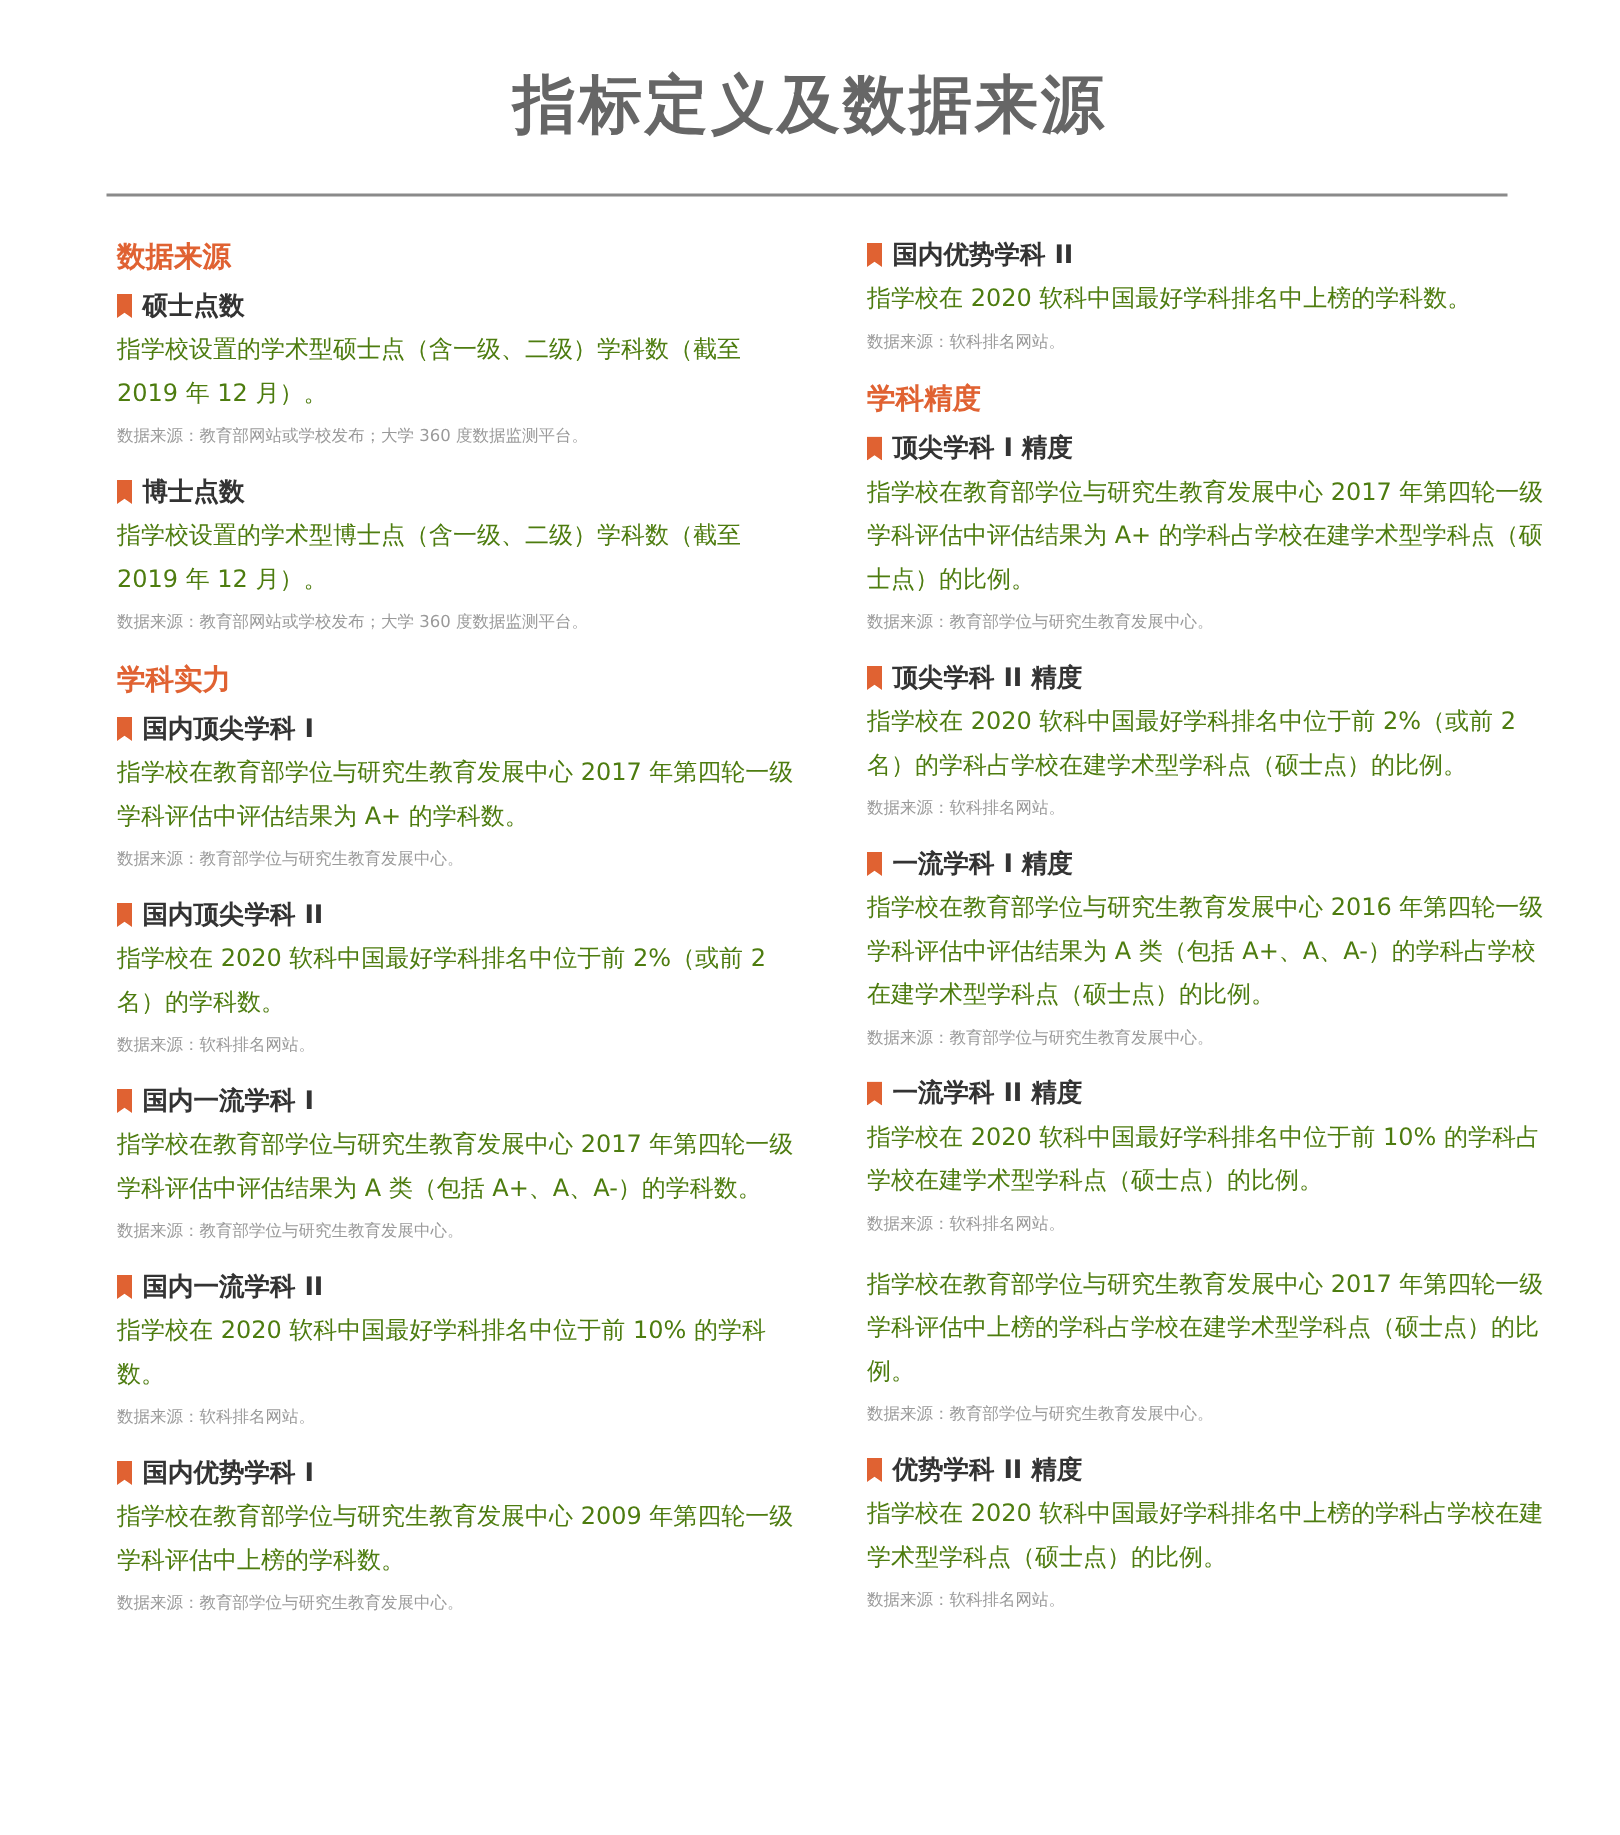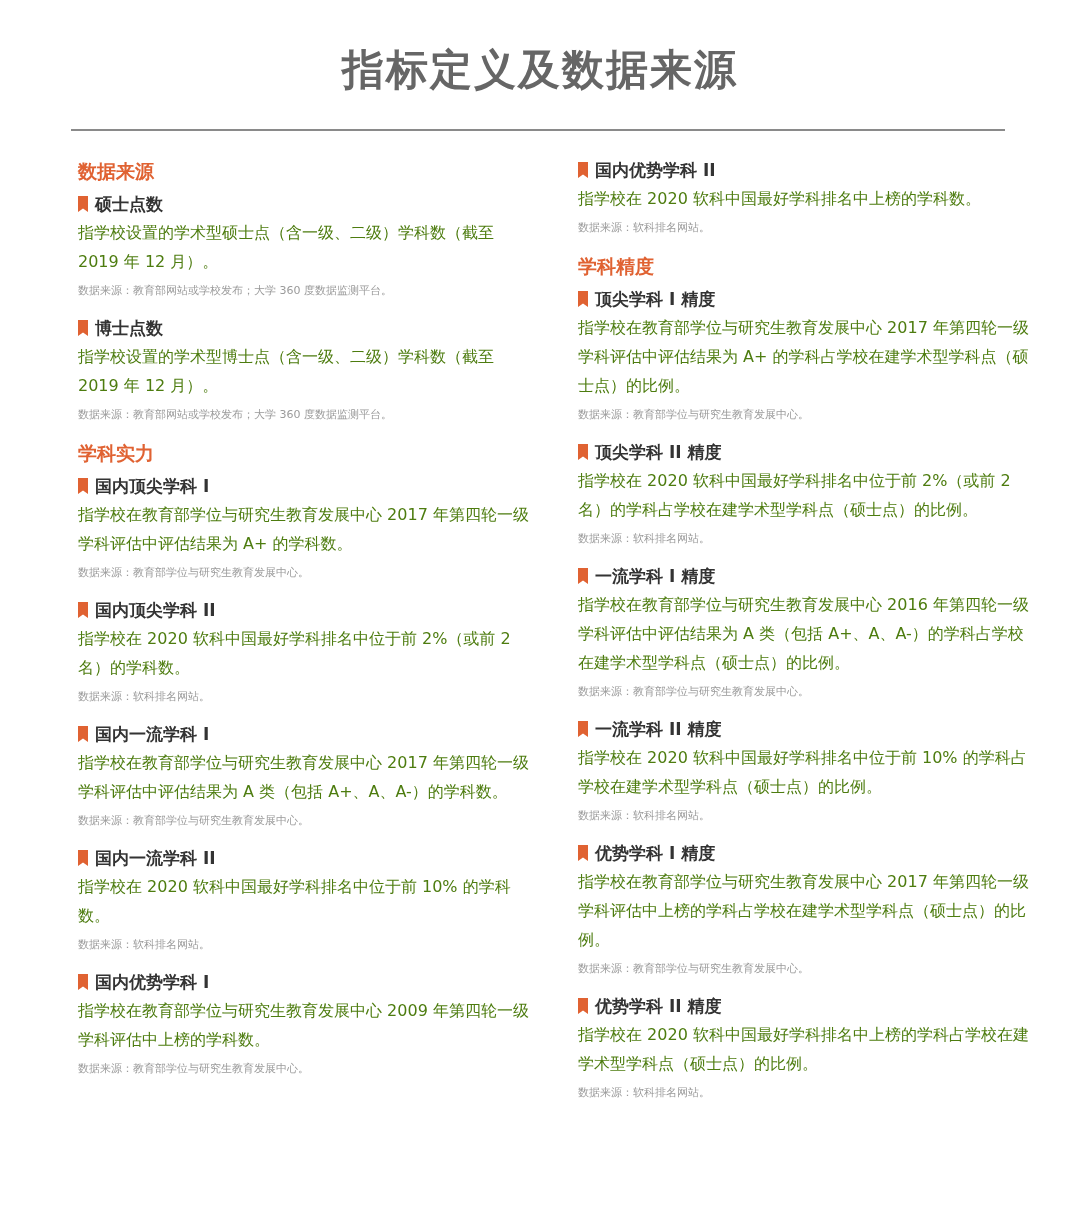--- a/index.html
+++ b/index.html
@@ -139,24 +139,20 @@
   <div class="item">
     <div class="item-title">
         <span class="bm"></span>
         <span>一流学科 II 精度</span>
       </div>
     <div class="item-desc">指学校在 2020 软科中国最好学科排名中位于前 10% 的学科占学校在建学术型学科点（硕士点）的比例。</div>
     <div class="item-src">数据来源：软科排名网站。</div>
   </div>
 
   <div class="item">
-    <div class="item-title">
-        <span class="bm"></span>
-        <span>优势学科 I 精度</span>
-      </div>
     <div class="item-desc">指学校在教育部学位与研究生教育发展中心 2017 年第四轮一级学科评估中上榜的学科占学校在建学术型学科点（硕士点）的比例。</div>
     <div class="item-src">数据来源：教育部学位与研究生教育发展中心。</div>
   </div>
 
   <div class="item">
     <div class="item-title">
         <span class="bm"></span>
         <span>优势学科 II 精度</span>
       </div>
     <div class="item-desc">指学校在 2020 软科中国最好学科排名中上榜的学科占学校在建学术型学科点（硕士点）的比例。</div>

